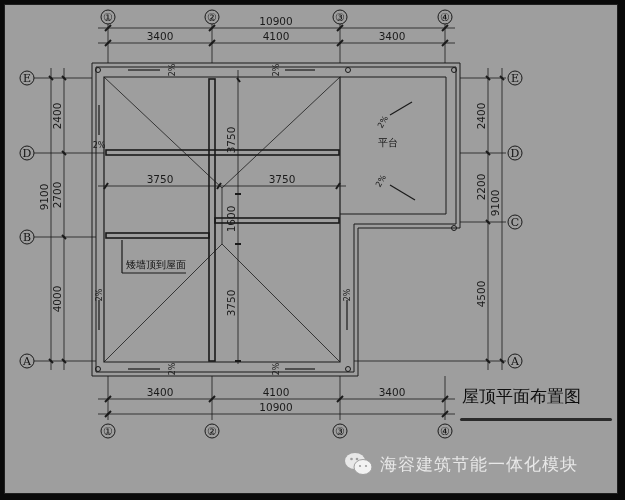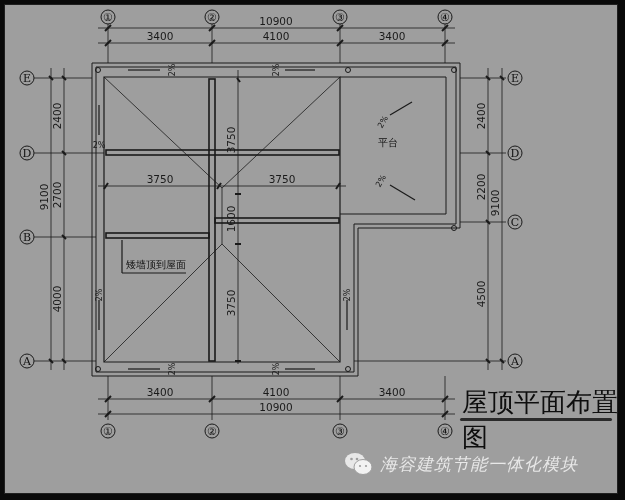--- a/index.html
+++ b/index.html
@@ -3,24 +3,24 @@
 <meta charset="utf-8">
 <style>
   html, body { margin:0; padding:0; background:#0a0a0a; }
   body { width:625px; height:500px; overflow:hidden; position:relative; font-family:"DejaVu Sans", sans-serif; }
   #frame { position:absolute; left:4px; top:4px; width:614px; height:490px; background:#9e9e9e; border:1px solid #202020; box-sizing:border-box; }
   #drawing { position:absolute; left:0; top:0; width:625px; height:500px; }
   .dimtxt { font-family:"DejaVu Sans", sans-serif; font-size:10.5px; fill:#1a1a1a; }
   .axis-lbl { font-family:"DejaVu Serif", serif; font-size:11px; fill:#111; }
   .slope { font-family:"DejaVu Sans", sans-serif; font-size:8px; fill:#1a1a1a; }
   .note { font-family:"DejaVu Sans", sans-serif; font-size:10px; fill:#111; }
-  #title { position:absolute; left:462px; top:385px; font-family:"DejaVu Serif", serif; font-size:26px; color:#0e0e0e; letter-spacing:0px; }
+  #title { position:absolute; left:462px; top:385px; font-family:"DejaVu Serif", serif; font-size:17px; color:#0e0e0e; letter-spacing:0px; }
   #title-underline { position:absolute; left:460px; top:418px; width:152px; height:3px; background:#2a2a2a; border-radius:2px; }
   #watermark { position:absolute; left:344px; top:452px; display:flex; align-items:center; gap:6px; }
-  #watermark .wm-text { font-family:"DejaVu Sans", sans-serif; font-size:17px; color:#e8e8e8; letter-spacing:1px;font-style:italic; }
+  #watermark .wm-text { font-family:"DejaVu Sans", sans-serif; font-size:17px; color:#e8e8e8; letter-spacing:1px; }
   #wechat-icon { width:30px; height:24px; position:relative; }
 </style>
 </head>
 <body>
 
 <div id="frame"></div>
 
 <svg id="drawing" viewBox="0 0 625 500" xmlns="http://www.w3.org/2000/svg">
   <g stroke="#1a1a1a" fill="none" stroke-width="1">
 

